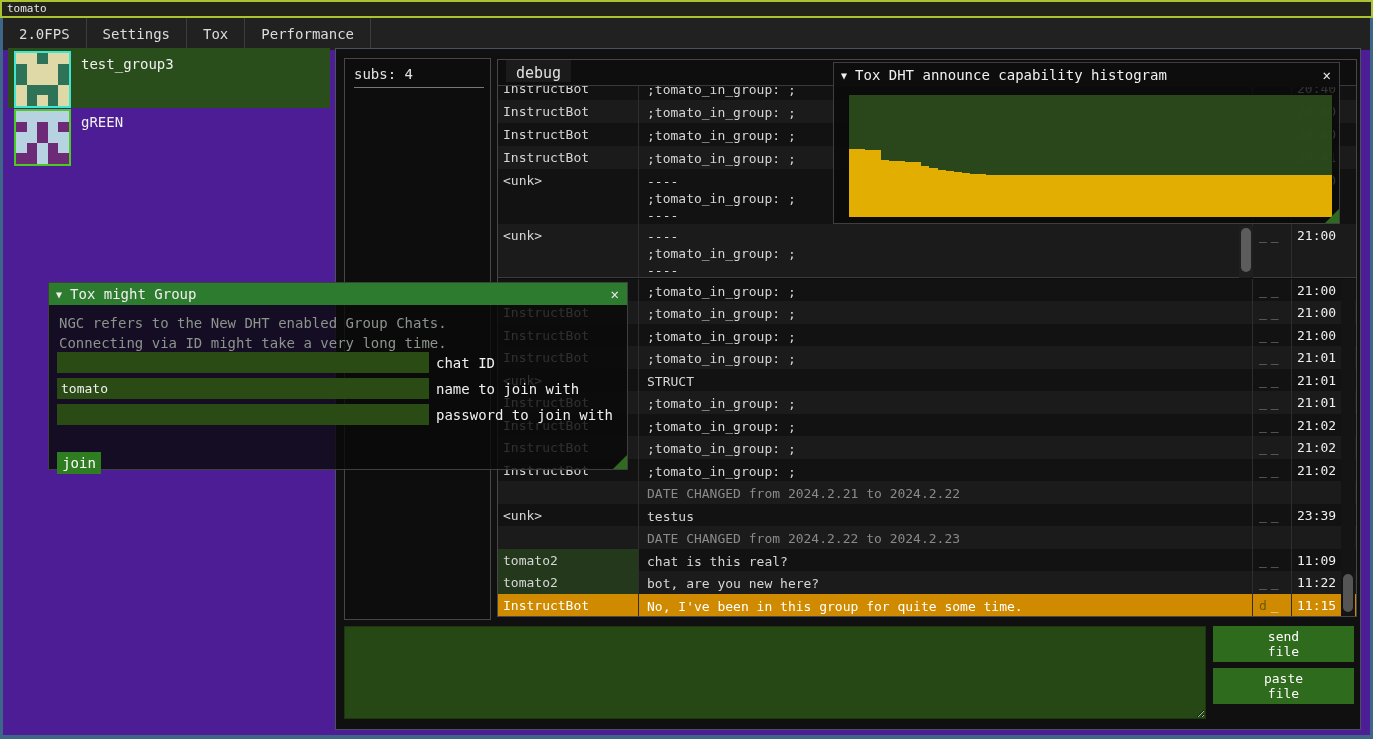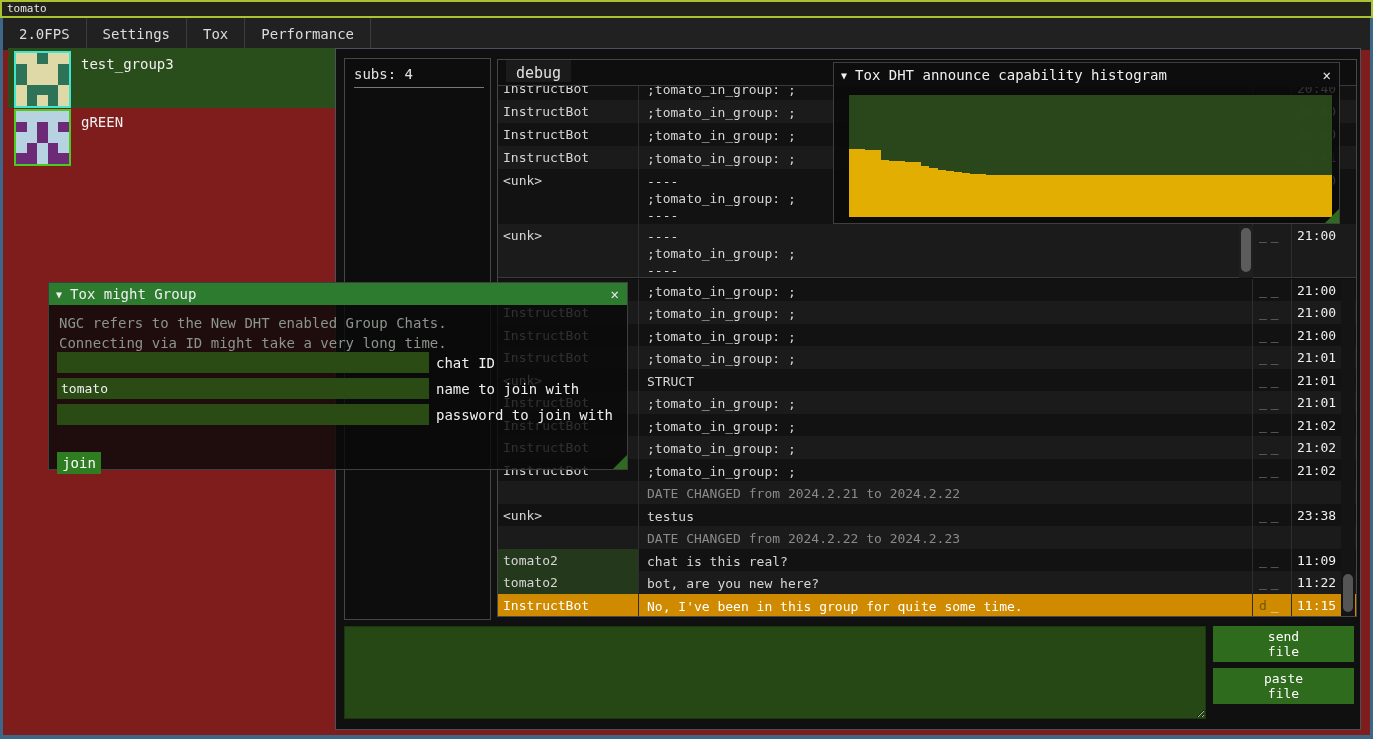--- a/index.html
+++ b/index.html
@@ -1,29 +1,29 @@
 <!DOCTYPE html>
 <html><head>
 <meta charset="utf-8">
 <style>
   html,body{margin:0;padding:0;background:#000;}
-  .app{position:relative;width:1373px;height:739px;background:#7f1d1d;overflow:hidden;
+  .app{position:relative;width:1373px;height:739px;background:#4c1d95;overflow:hidden;
        font-family:"DejaVu Sans Mono",monospace;color:#e2e2e2;}
   
   .titlebar{position:absolute;left:0;top:0;width:1373px;height:18px;background:#23231a;
             border:2px solid #a9c332;box-sizing:border-box;font-size:11px;line-height:13px;padding-left:5px;color:#e8e8e8;}
   .b-left{position:absolute;left:0;top:18px;width:3px;height:721px;background:#3e6689;}
   .b-right{position:absolute;right:0;top:18px;width:3px;height:721px;background:#3e6689;}
   .b-bottom{position:absolute;left:0;bottom:0;width:1373px;height:4px;background:#3e6689;}
   .menubar{position:absolute;left:3px;top:18px;width:1367px;height:32px;background:#212121;
            display:flex;align-items:stretch;font-size:14px;color:#dcdcdc;}
   .menu-item{padding:0 16px;display:flex;align-items:center;border-right:1px solid #3c3c3c;}
   
   .group-row{position:absolute;left:8px;width:322px;height:60px;}
-  .group-row.sel{background:#2a4e1b;padding-left:40px;}
+  .group-row.sel{background:#2a4e1b;}
   .avatar{position:absolute;left:6px;top:3px;width:53px;height:53px;border:2px solid #888;
           display:grid;grid-template-columns:repeat(5,1fr);grid-template-rows:repeat(5,1fr);}
   .group-label{position:absolute;left:73px;top:8px;font-size:14px;color:#efefef;}
   
   .main-frame{position:absolute;left:335px;top:48px;width:1026px;height:682px;border:1px solid #4b515c;
               background:#101010;box-sizing:border-box;}
   .subs-panel{position:absolute;left:8px;top:9px;width:147px;height:562px;border:1px solid #474747;
               box-sizing:border-box;background:#0d0d0d;padding:7px 0 0 9px;font-size:14px;}
   .subs-title{margin-bottom:5px;}
   .subs-sep{height:1px;background:#777;margin:0 6px 6px 0;}
@@ -291,21 +291,21 @@
             <div class="c-name"></div>
             <div class="c-msg">DATE CHANGED from 2024.2.21 to 2024.2.22</div>
             <div class="c-flags"></div>
             <div class="c-time"></div>
             <div class="c-gutter"></div>
           </div>
           <div class="row">
             <div class="c-name">&lt;unk&gt;</div>
             <div class="c-msg">testus</div>
             <div class="c-flags"><span class="f0">_</span><span class="f1">_</span></div>
-            <div class="c-time">23:38</div>
+            <div class="c-time">23:39</div>
             <div class="c-gutter"></div>
           </div>
           <div class="row alt sys">
             <div class="c-name"></div>
             <div class="c-msg">DATE CHANGED from 2024.2.22 to 2024.2.23</div>
             <div class="c-flags"></div>
             <div class="c-time"></div>
             <div class="c-gutter"></div>
           </div>
           <div class="row">

